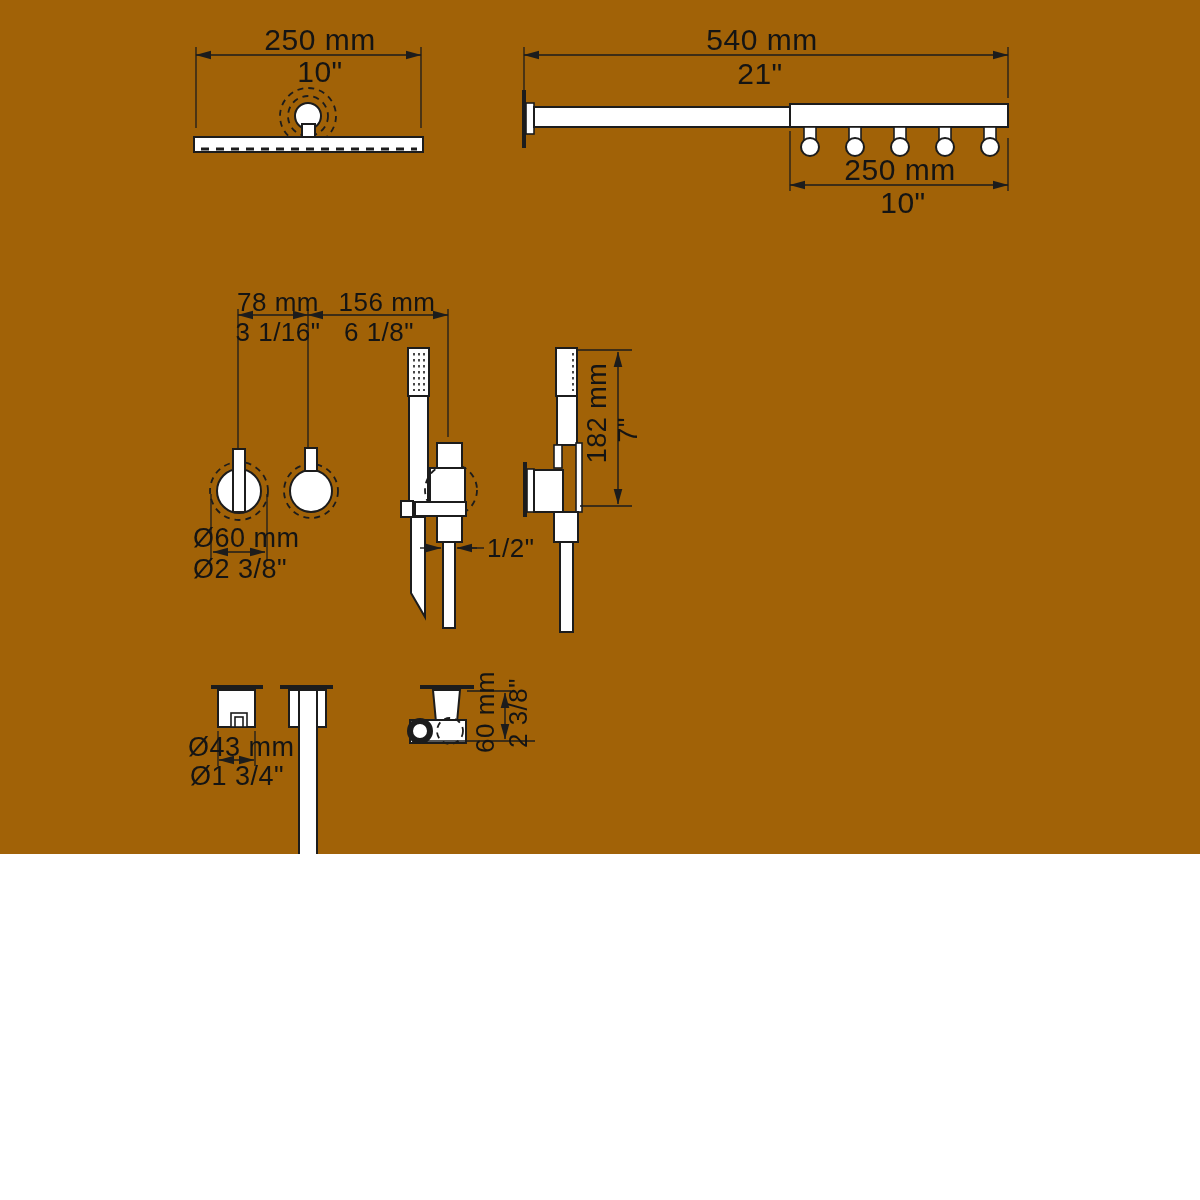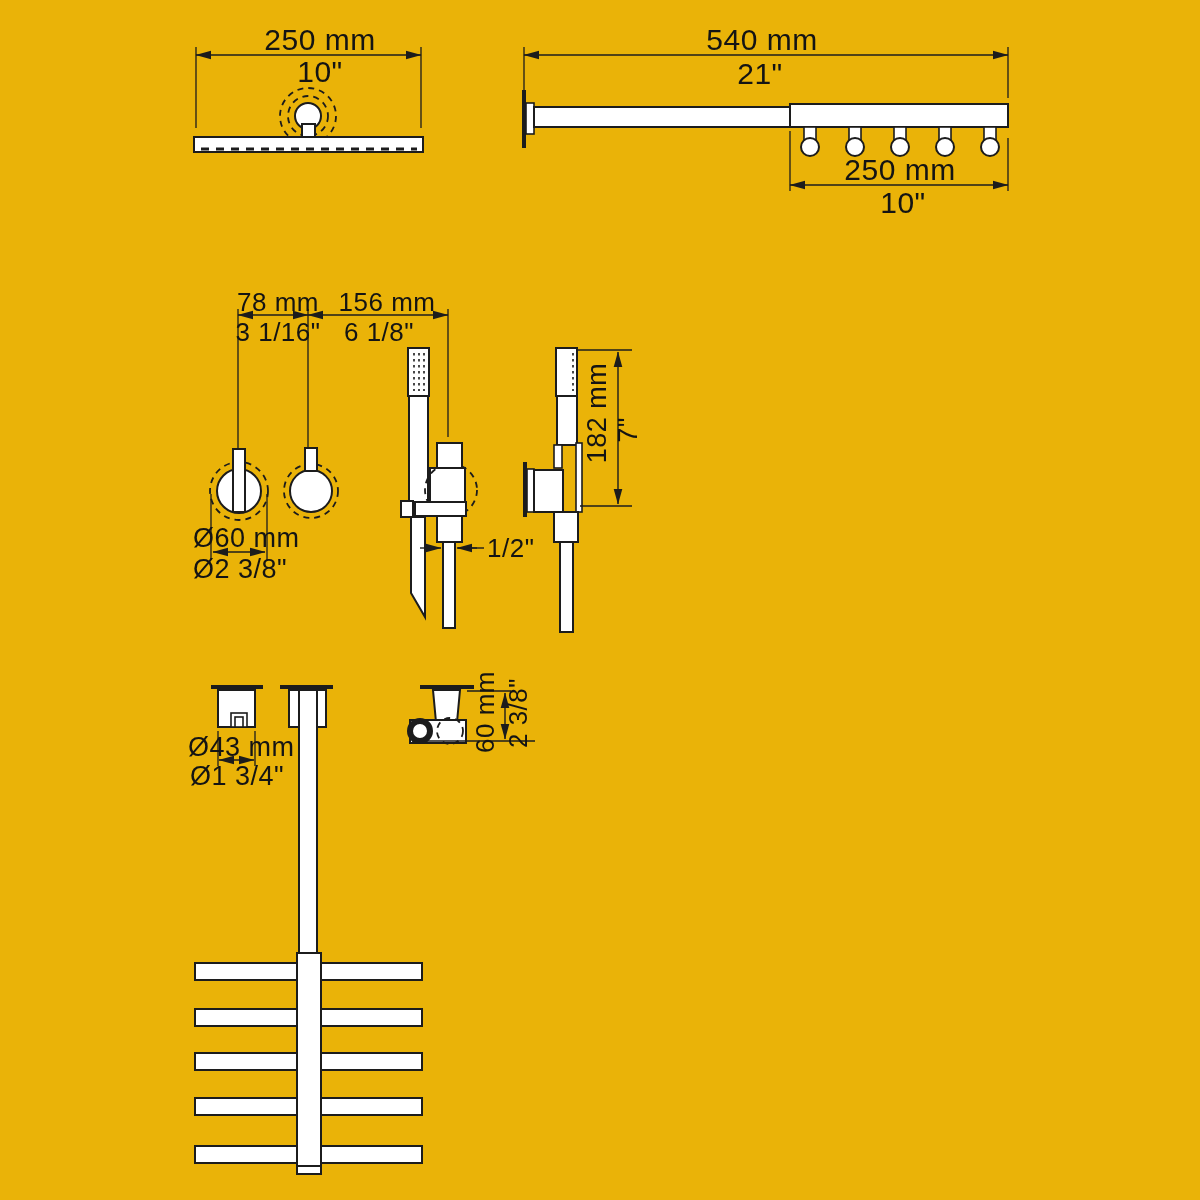--- a/index.html
+++ b/index.html
@@ -1,16 +1,16 @@
 <!DOCTYPE html>
 <html><head>
 <meta charset="utf-8">
 <style>
   html,body{margin:0;padding:0;background:#ffffff;}
-  .stage{position:relative;width:1200px;height:1200px;background:#eab308;overflow:hidden;}
+  .stage{position:relative;width:1200px;height:854px;background:#a16207;overflow:hidden;}
   svg{display:block;}
   text{font-family:"Liberation Sans","DejaVu Sans",sans-serif;fill:#141414;letter-spacing:0.5px;}
   .dim-lg{font-size:30px;}
   .dim-md{font-size:27px;}
   .dim-sm{font-size:26px;}
   .outline{fill:#ffffff;stroke:#1c1c1c;stroke-width:2;}
   .outline-thin{fill:#ffffff;stroke:#1c1c1c;stroke-width:1.6;}
   .dash{fill:none;stroke:#1c1c1c;stroke-width:1.8;stroke-dasharray:6 5;}
   .dimline{stroke:#1c1c1c;stroke-width:1.4;fill:none;}
   .extline{stroke:#1c1c1c;stroke-width:1.3;fill:none;}

